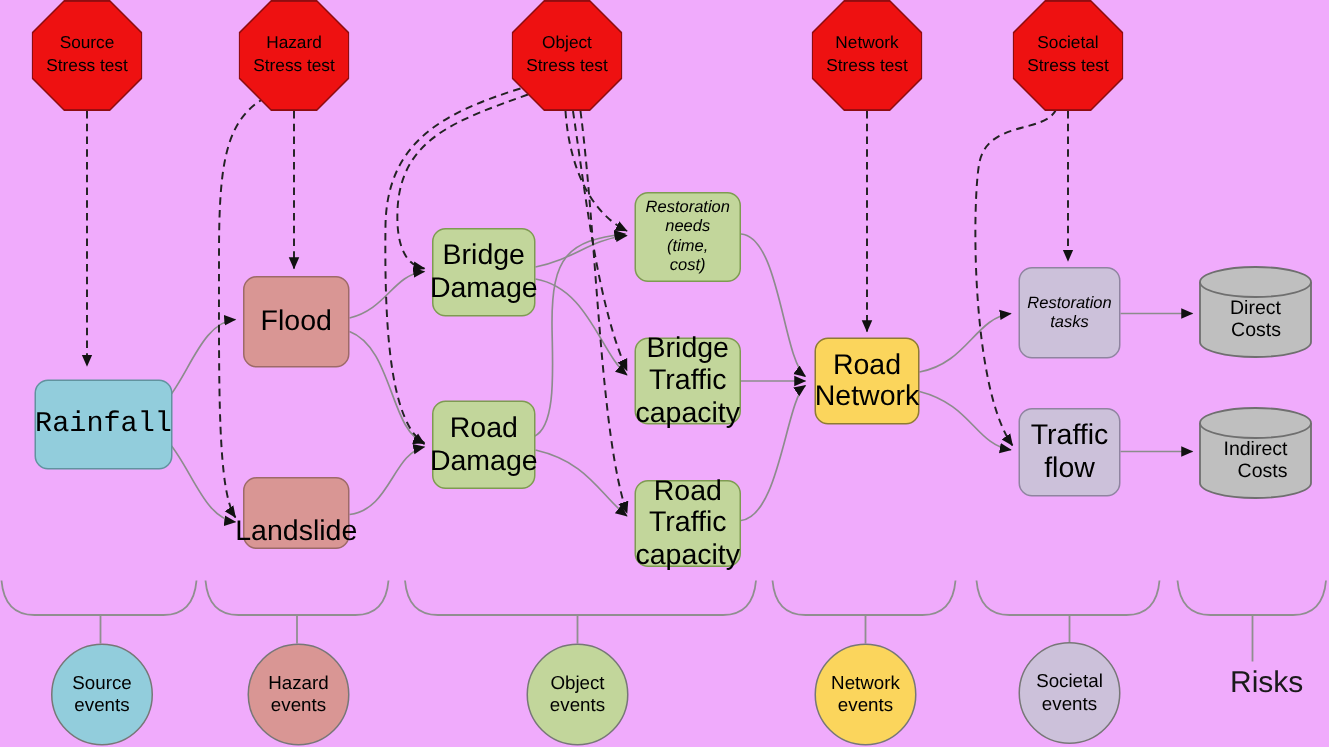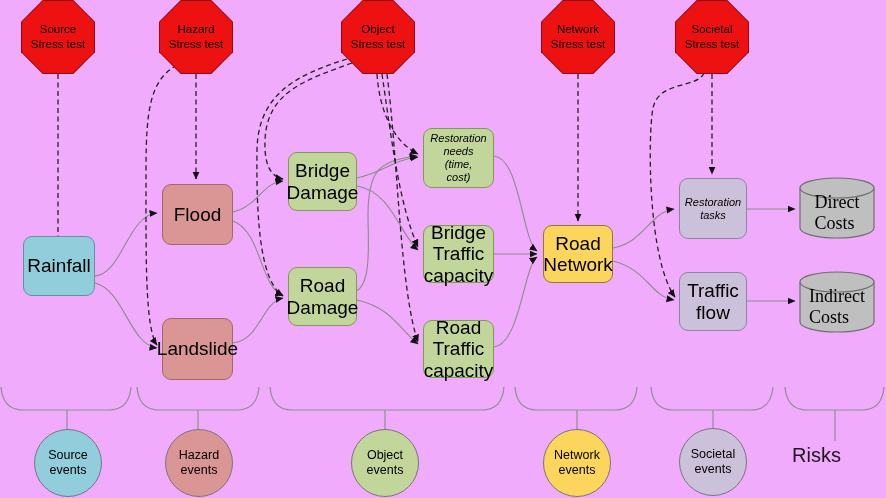--- a/index.html
+++ b/index.html
@@ -25,21 +25,21 @@
   .pink  {background:#d99694;border-color:#9d6a68;}
   .green {background:#c2d69b;border-color:#7e9b52;}
   .yellow{background:#fbd55c;border-color:#8d7b33;}
   .purple{background:#ccc1da;border-color:#8f84a0;}
   
   .evc{position:absolute;width:68px;height:68px;border-radius:50%;border:1.2px solid #777;
        display:flex;align-items:center;justify-content:center;box-sizing:border-box;}
   .evc span{white-space:pre-line;text-align:center;font-size:12.5px;line-height:1.2;}
   
   .cyl-label{position:absolute;display:flex;align-items:center;justify-content:center;}
-  .cyl-label span{white-space:pre-line;text-align:left;font-size:18px;line-height:1.15;font-family:Liberation Serif, serif;}
+  .cyl-label span{white-space:pre-line;text-align:right;font-size:13px;line-height:1.15;}
   .risks{position:absolute;font-size:20px;color:#1a1a1a;}
 </style>
 </head>
 <body>
 
 <div class="stage">
 
   <svg class="layer" viewBox="0 0 886 498">
     <defs>
       <marker id="ah" markerWidth="10" markerHeight="9" refX="7.5" refY="4" orient="auto" markerUnits="userSpaceOnUse">
@@ -127,27 +127,27 @@
 Stress test</span>
       </div>
   </div>
   <div class="oct" style="left:675px;top:0;">
     <div class="oct-in">
         <span>Societal
 Stress test</span>
       </div>
   </div>
 
-  <div class="node blue" style="left:23px;top:236px;width:72px;height:60px;">
+  <div class="node blue" style="left:23px;top:253px;width:92px;height:60px;font-family:Liberation Mono, monospace;">
       <span>Rainfall</span>
     </div>
   <div class="node pink" style="left:162px;top:184px;width:71px;height:61px;">
       <span>Flood</span>
     </div>
-  <div class="node pink" style="left:162px;top:318px;width:71px;height:62px;">
+  <div class="node pink" style="left:162px;top:318px;width:71px;height:48px;align-items:flex-end;">
       <span>Landslide</span>
     </div>
   <div class="node green" style="left:288px;top:152px;width:69px;height:59px;">
       <span>Bridge
 Damage</span>
     </div>
   <div class="node green" style="left:288px;top:267px;width:69px;height:59px;">
       <span>Road
 Damage</span>
     </div>
@@ -203,15 +203,15 @@
     </div>
   <div class="evc yellow" style="left:543px;top:429px;">
       <span>Network
 events</span>
     </div>
   <div class="evc purple" style="left:679px;top:428px;">
       <span>Societal
 events</span>
     </div>
 
-  <div class="risks" style="left:792px;top:444px;">Risks</div>
+  <div class="risks" style="left:820px;top:444px;">Risks</div>
 
 </div>
 
 </body></html>

